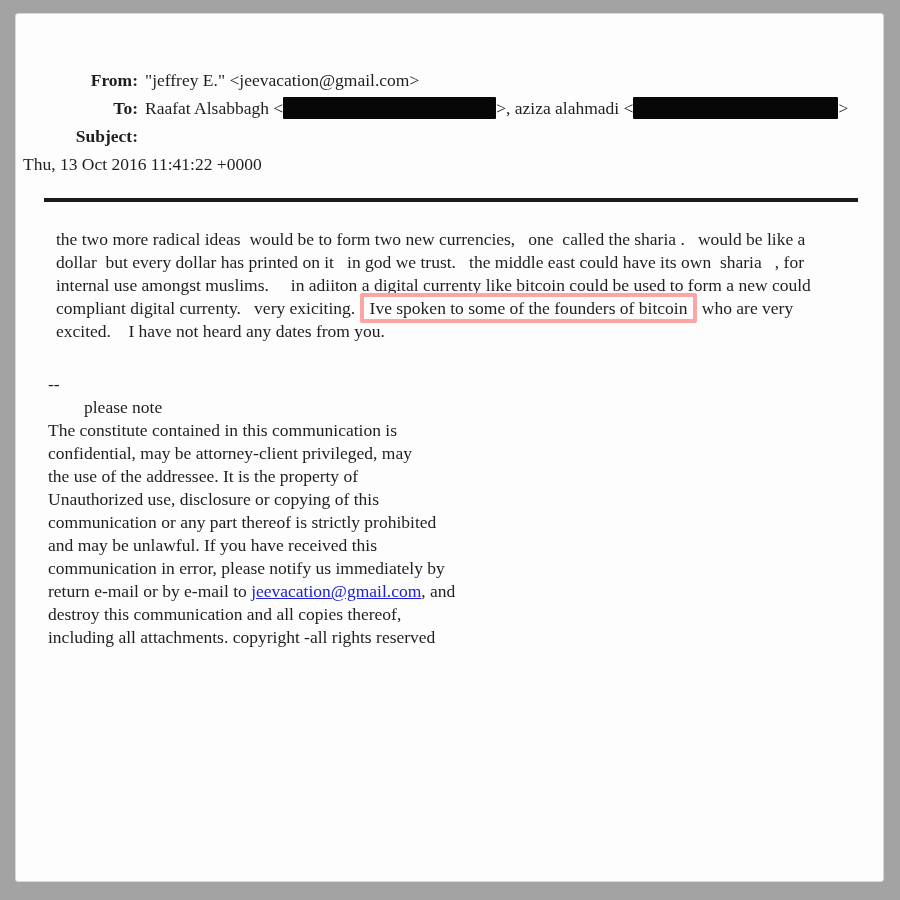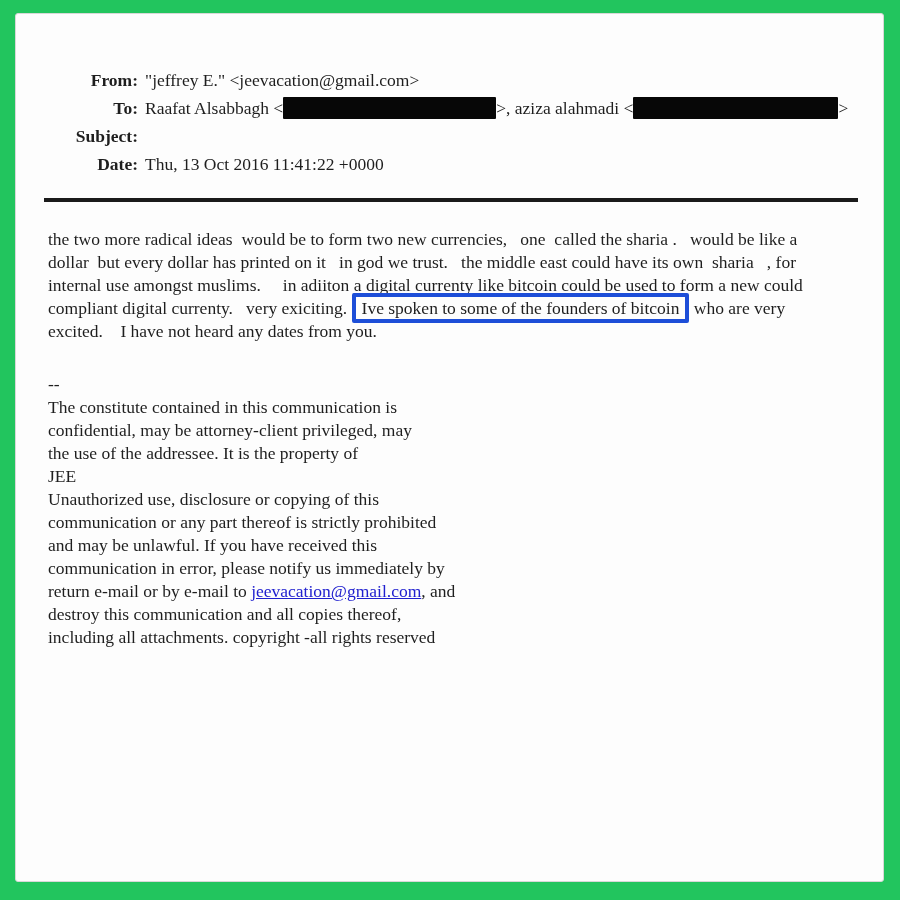--- a/index.html
+++ b/index.html
@@ -6,21 +6,21 @@
   html, body { width: 900px; height: 900px; }
   body {
     font-family: "Liberation Serif", "DejaVu Serif", serif;
     background: #f90707;
     position: relative;
     overflow: hidden;
   }
   .frame {
     position: absolute;
     inset: 0;
-    background: #22c55e;
+    background: #a3a3a3;
   }
   .sheet {
     position: absolute;
     left: 15px; top: 13px; right: 16px; bottom: 18px;
     background: #fdfdfd;
     border: 1px solid #d8d8d8;
     border-radius: 3px;
     color: #1e1e1e;
   }
   
@@ -44,27 +44,27 @@
   .redaction.r1 { width: 213px; }
   .redaction.r2 { width: 205px; }
   
   .rule {
     margin: 20px 25px 0 28px;
     height: 4px;
     background: #1b1b1b;
   }
   
   .emailbody {
-    margin: 26px 28px 0 32px;
+    margin: 26px 28px 0 40px;
     font-size: 17.5px;
     line-height: 23px;
   }
   .bline { white-space: pre; }
   .hl-box {
-    border: 4px solid #1d4ed8;
+    border: 4px solid #fca5a5;
     border-radius: 2px;
     padding: 1px 6px;
   }
   .ul {
     text-decoration: underline;
     text-decoration-thickness: 2px;
     text-underline-offset: 2px;
   }
   
   .signature {
@@ -90,41 +90,40 @@
       </div>
       <div class="hrow">
         <div class="hlabel">To:</div>
         <div class="hvalue"><span>Raafat Alsabbagh &lt;</span><span class="redaction r1"></span><span>&gt;, aziza alahmadi &lt;</span><span class="redaction r2"></span><span>&gt;</span></div>
       </div>
       <div class="hrow">
         <div class="hlabel">Subject:</div>
         <div class="hvalue"></div>
       </div>
       <div class="hrow">
-        <div class="hlabel">Date:</div>
         <div class="hvalue">Thu, 13 Oct 2016 11:41:22 +0000</div>
       </div>
     </div>
 
     <div class="rule"></div>
 
     <div class="emailbody">
       <div class="bline">the two more radical ideas  would be to form two new currencies,   one  called the sharia .   would be like a</div>
       <div class="bline">dollar  but every dollar has printed on it   in god we trust.   the middle east could have its own  sharia   , for</div>
       <div class="bline"><span>internal use amongst muslims.     in adiiton </span><span class="ul">a digital currenty like bitcoin could be used to</span><span> form a new could</span></div>
       <div class="bline"><span>compliant digital currenty.   very exiciting. </span><span class="hl-box">Ive spoken to some of the founders of bitcoin</span><span> who are very</span></div>
       <div class="bline">excited.    I have not heard any dates from you.</div>
     </div>
 
     <div class="signature">
       <div class="sline">--</div>
+      <div class="sline indent">please note</div>
       <div class="sline">The constitute contained in this communication is</div>
       <div class="sline">confidential, may be attorney-client privileged, may</div>
       <div class="sline">the use of the addressee. It is the property of</div>
-      <div class="sline">JEE</div>
       <div class="sline">Unauthorized use, disclosure or copying of this</div>
       <div class="sline">communication or any part thereof is strictly prohibited</div>
       <div class="sline">and may be unlawful. If you have received this</div>
       <div class="sline">communication in error, please notify us immediately by</div>
       <div class="sline"><span>return e-mail or by e-mail to </span><a class="maillink" href="#">jeevacation@gmail.com</a><span>, and</span></div>
       <div class="sline">destroy this communication and all copies thereof,</div>
       <div class="sline">including all attachments. copyright -all rights reserved</div>
     </div>
 
   </div>

